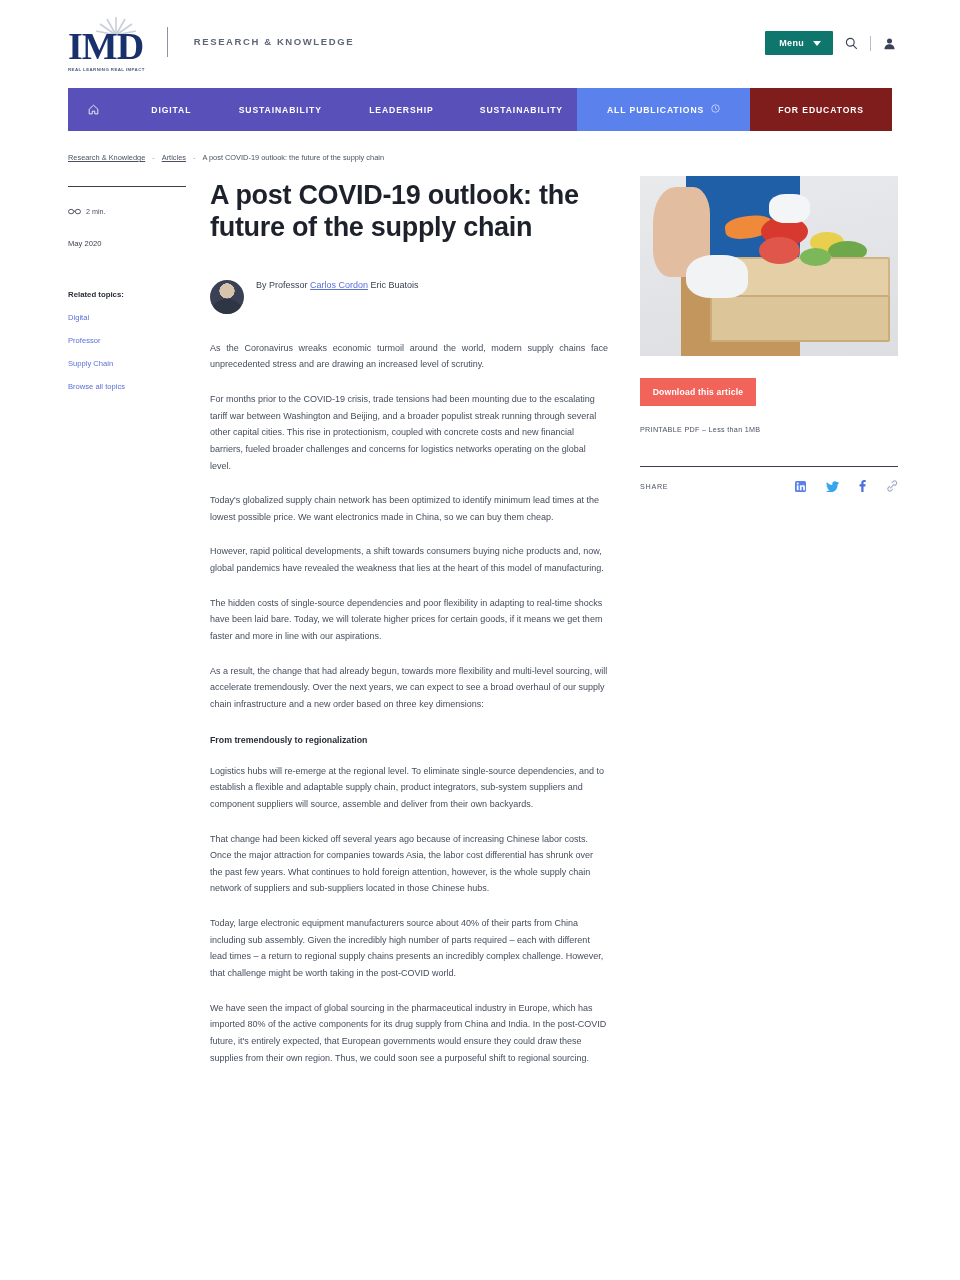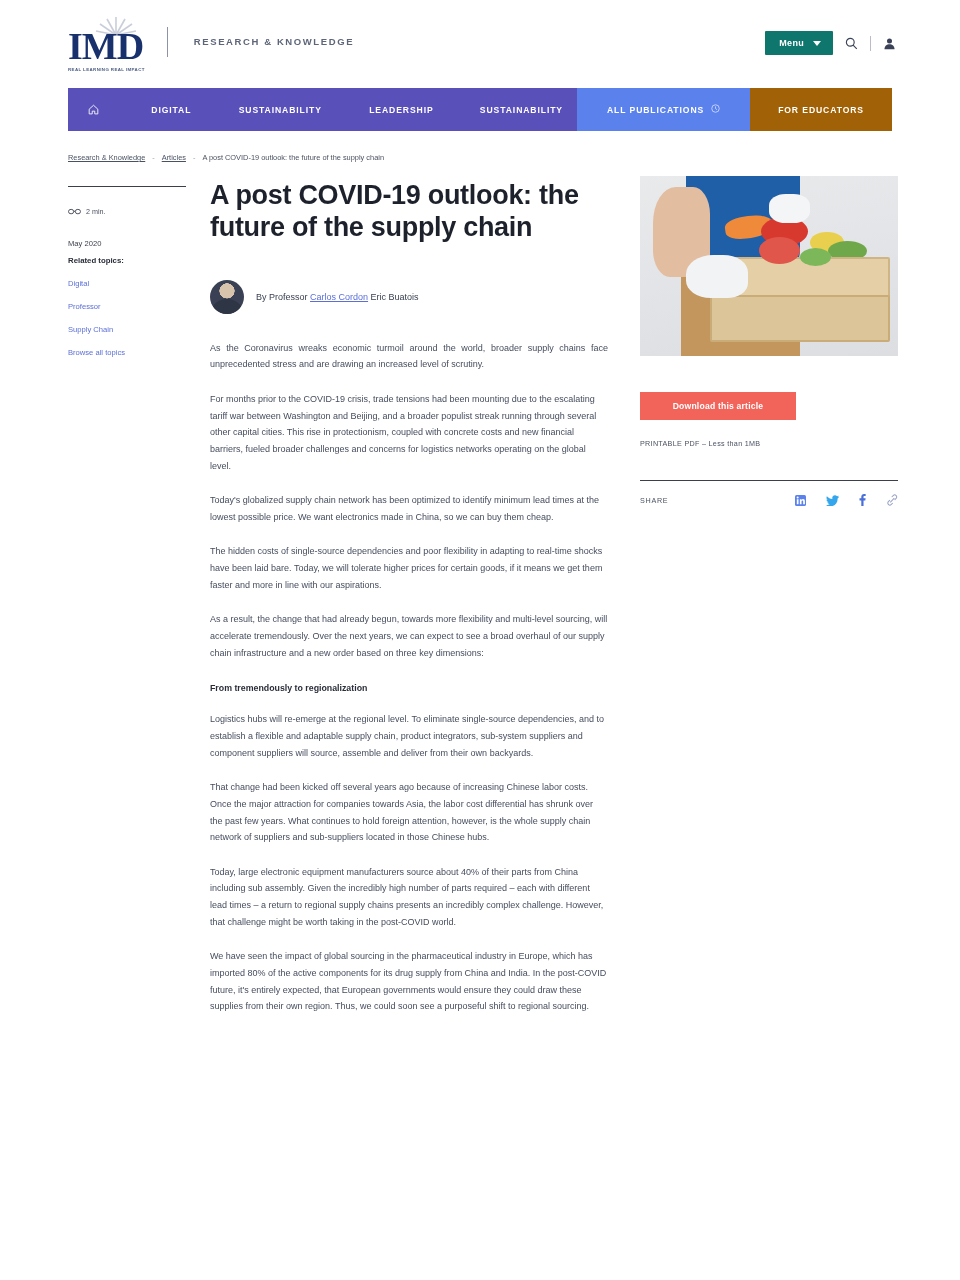--- a/index.html
+++ b/index.html
@@ -92,21 +92,21 @@
   .nav-item {
     display:flex; align-items:center; justify-content:center;
     padding: 0 14px;
     cursor: pointer;
     white-space: nowrap;
   }
   .nav-home { padding: 0 18px 0 20px; }
   .nav-home svg { display:block; }
   .nav-spacer { flex: 1 1 auto; }
   .nav-pub { background:#5b82ec; padding: 0 30px; gap: 7px; }
-  .nav-edu { background:#a16207; padding: 0 28px; }
+  .nav-edu { background:#7f1d1d; padding: 0 28px; }
   .nav-gap1 { width: 40px; }
   .nav-gap2 { width: 38px; }
   .nav-gap3 { width: 36px; }
 
   
   .breadcrumb {
     margin: 22px 68px 0 68px;
     font-size: 7.4px;
     color: #4a5162;
     display: flex;
@@ -120,34 +120,34 @@
   
   .main {
     margin: 14px 68px 0 68px;
     display: flex;
     gap: 0;
   }
   .col-left { width: 130px; flex: 0 0 130px; padding-top: 10px; }
   .hr-left { height: 1px; background: #3b3f4c; width: 118px; margin-bottom: 20px; }
   .readtime { display:flex; align-items:center; gap:5px; font-size:7.2px; color:#4a5162; margin-bottom: 23px; }
   .readtime svg { display:block; }
-  .pubdate { font-size: 7.6px; color:#3b3f4c; margin-bottom: 8px; }
+  .pubdate { font-size: 7.6px; color:#3b3f4c; margin-bottom: 42px; }
   .rt-title { font-size: 7.8px; font-weight: bold; color:#2a2e3a; margin-bottom: 14px; }
   .topic-link { font-size: 7.6px; color:#5b6fd6; margin-bottom: 14px; cursor:pointer; }
 
   .col-center { width: 410px; flex: 0 0 410px; padding-left: 12px; }
   .article-title {
     font-size: 27px;
     line-height: 1.18;
     font-weight: bold;
     color: #1d212b;
     letter-spacing: -0.3px;
     margin: 4px 0 0 0;
   }
-  .byline { display:flex; align-items:center; gap:12px; margin-top: 36px; }
+  .byline { display:flex; align-items:flex-start; gap:12px; margin-top: 36px; }
   .avatar {
     width: 34px; height: 34px; border-radius: 50%;
     background: radial-gradient(circle at 50% 32%, #d8c3ad 0 26%, #3a4154 27% 100%);
     position: relative; overflow:hidden; flex: 0 0 34px;
   }
   .avatar::after{
     content:""; position:absolute; left:50%; top:56%; width:30px;height:24px;
     transform:translateX(-50%); border-radius:50% 50% 0 0; background:#2e3545;
   }
   .byline-text { font-size: 9px; color:#3b4152; }
@@ -180,27 +180,27 @@
   .h-veg1{position:absolute;left:47%;top:23%;width:18%;height:16%;background:#d8392f;border-radius:50%;}
   .h-veg2{position:absolute;left:46%;top:34%;width:16%;height:15%;background:#e0564a;border-radius:50%;}
   .h-veg3{position:absolute;left:66%;top:31%;width:13%;height:12%;background:#e8d04e;border-radius:50%;}
   .h-veg4{position:absolute;left:73%;top:36%;width:15%;height:11%;background:#6fa84a;border-radius:50%;}
   .h-veg5{position:absolute;left:62%;top:40%;width:12%;height:10%;background:#7cb75a;border-radius:50%;}
   .h-carrot{position:absolute;left:33%;top:22%;width:19%;height:12%;background:#ef8a3a;border-radius:40% 50% 50% 40%;transform:rotate(-8deg);}
   .h-glove{position:absolute;left:18%;top:44%;width:24%;height:24%;background:#f2f3f4;border-radius:44% 40% 34% 40%;}
   .h-glove2{position:absolute;left:50%;top:10%;width:16%;height:16%;background:#f4f5f6;border-radius:40%;}
 
   .dl-btn {
-    margin-top: 36px;
+    margin-top: 22px;
     background: #f2635a;
     color: #fff;
     font-size: 8.6px;
     font-weight: bold;
     padding: 9px 0;
-    width: 156px;
+    width: 116px;
     text-align: center;
     cursor: pointer;
     letter-spacing: .2px;
   }
   .dl-note { margin-top: 19px; font-size: 7.2px; color:#4a5162; letter-spacing:.3px; }
   .hr-share { height:1px; background:#3b3f4c; width: 258px; margin-top: 32px; }
   .share-row { display:flex; align-items:center; margin-top: 13px; width: 258px; }
   .share-label { font-size:7.2px; color:#4a5162; letter-spacing:.7px; }
   .share-icons { margin-left:auto; display:flex; align-items:center; gap:20px; }
   .share-icons svg { display:block; cursor:pointer; }
@@ -314,23 +314,24 @@
     </div>
 
     <div class="col-center">
       <h1 class="article-title">A post COVID-19 outlook: the future of the supply chain</h1>
 
       <div class="byline">
         <div class="avatar"></div>
         <div class="byline-text"><span>By Professor </span><a href="#">Carlos Cordon</a><span> Eric Buatois</span></div>
       </div>
 
-      <p class="para first justify">As the Coronavirus wreaks economic turmoil around the world, broader supply chains face unprecedented stress and are drawing an increased level of scrutiny.</p>
+      <p class="para first justify">As the Coronavirus wreaks economic turmoil around the world, modern supply chains face unprecedented stress and are drawing an increased level of scrutiny.</p>
       <p class="para">For months prior to the COVID-19 crisis, trade tensions had been mounting due to the escalating tariff war between Washington and Beijing, and a broader populist streak running through several other capital cities. This rise in protectionism, coupled with concrete costs and new financial barriers, fueled broader challenges and concerns for logistics networks operating on the global level.</p>
       <p class="para">Today's globalized supply chain network has been optimized to identify minimum lead times at the lowest possible price. We want electronics made in China, so we can buy them cheap.</p>
+      <p class="para">However, rapid political developments, a shift towards consumers buying niche products and, now, global pandemics have revealed the weakness that lies at the heart of this model of manufacturing.</p>
       <p class="para">The hidden costs of single-source dependencies and poor flexibility in adapting to real-time shocks have been laid bare. Today, we will tolerate higher prices for certain goods, if it means we get them faster and more in line with our aspirations.</p>
       <p class="para">As a result, the change that had already begun, towards more flexibility and multi-level sourcing, will accelerate tremendously. Over the next years, we can expect to see a broad overhaul of our supply chain infrastructure and a new order based on three key dimensions:</p>
 
       <p class="subhead">From tremendously to regionalization</p>
 
       <p class="para">Logistics hubs will re-emerge at the regional level. To eliminate single-source dependencies, and to establish a flexible and adaptable supply chain, product integrators, sub-system suppliers and component suppliers will source, assemble and deliver from their own backyards.</p>
       <p class="para">That change had been kicked off several years ago because of increasing Chinese labor costs. Once the major attraction for companies towards Asia, the labor cost differential has shrunk over the past few years. What continues to hold foreign attention, however, is the whole supply chain network of suppliers and sub-suppliers located in those Chinese hubs.</p>
       <p class="para">Today, large electronic equipment manufacturers source about 40% of their parts from China including sub assembly. Given the incredibly high number of parts required – each with different lead times – a return to regional supply chains presents an incredibly complex challenge. However, that challenge might be worth taking in the post-COVID world.</p>
       <p class="para">We have seen the impact of global sourcing in the pharmaceutical industry in Europe, which has imported 80% of the active components for its drug supply from China and India. In the post-COVID future, it's entirely expected, that European governments would ensure they could draw these supplies from their own region. Thus, we could soon see a purposeful shift to regional sourcing.</p>
     </div>

